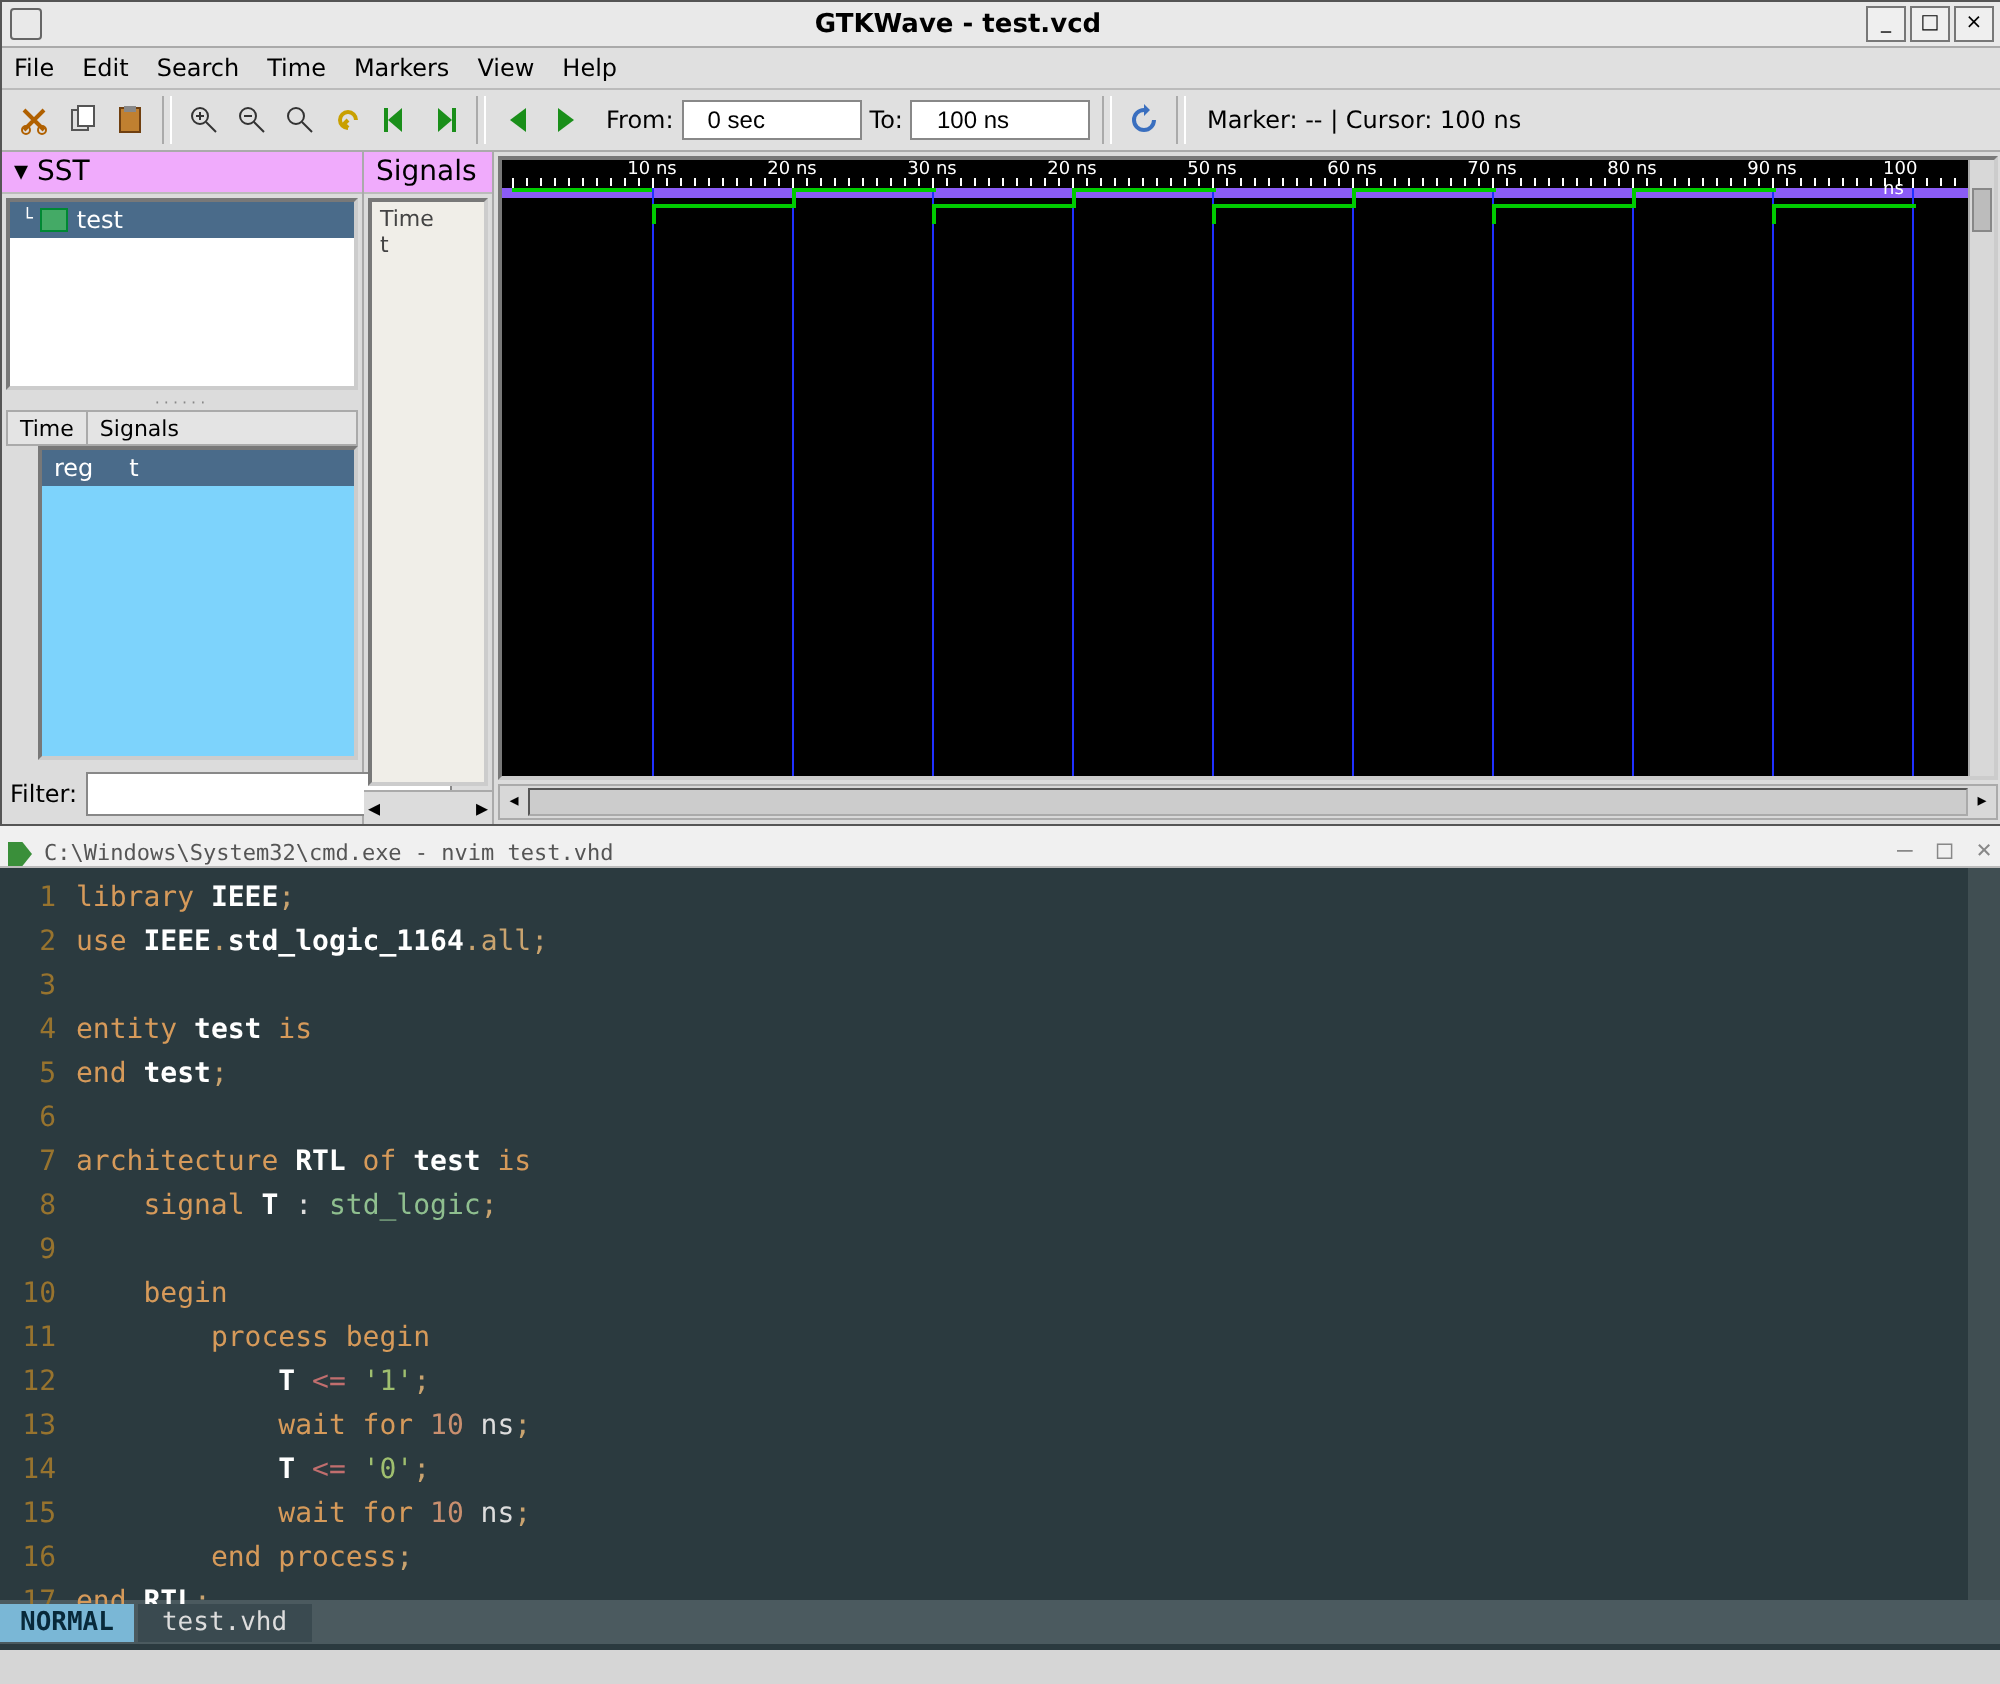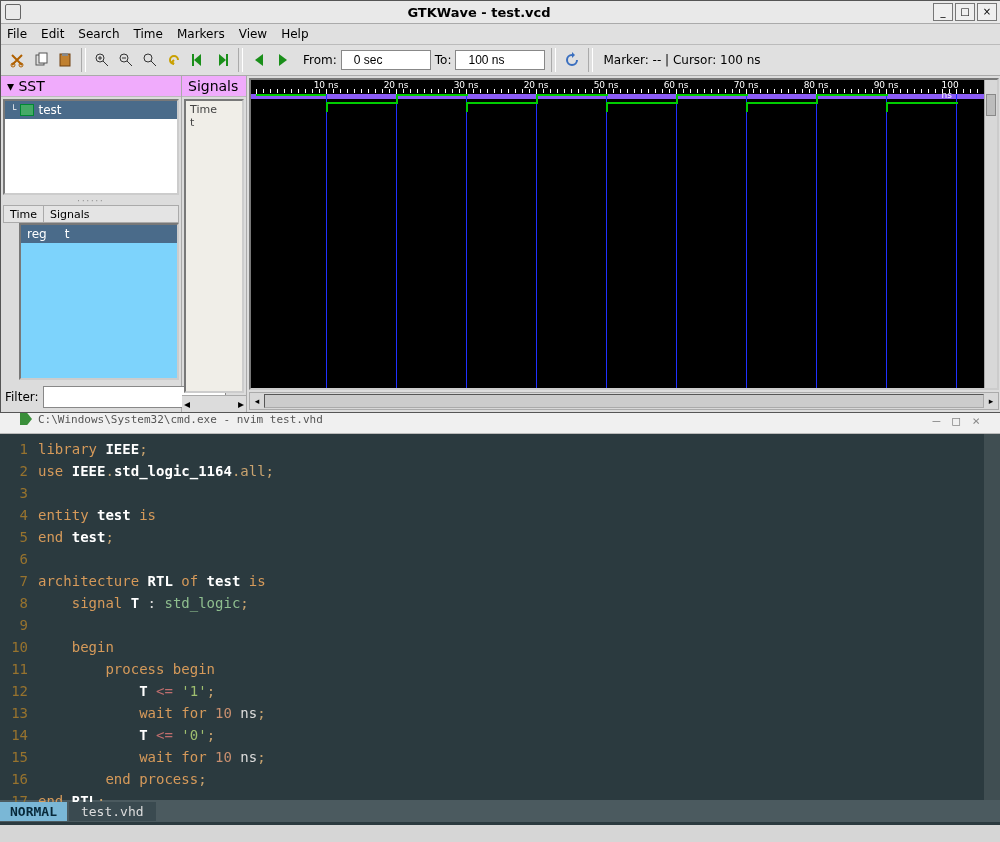--- a/index.html
+++ b/index.html
@@ -43,21 +43,21 @@
 .sqtop{border-top:2px solid #0c0}
 .sqside{border-left:2px solid #0c0}
 .vscroll{position:absolute;top:0;right:0;width:12px;height:100%;background:#d8d8d8;border-left:1px solid #aaa}
 .vscroll .thumb{position:absolute;top:14px;left:1px;right:1px;height:20px;background:#bcbcbc;border:1px solid #888}
 .hscroll{height:16px;margin:0 2px 2px 2px;background:#d8d8d8;border:1px solid #aaa;display:flex;align-items:center}
 .hscroll .arrow{width:14px;text-align:center;font-size:9px}
 .hscroll .track{flex:1;height:12px;background:#ccc;border:1px inset #aaa}
 .first-pulse-left{border-left:none !important}
 
 .nvim{width:1000px;height:412px;background:#2b3a3f;font-family:Consolas,Menlo,monospace;font-size:14px;color:#ddd}
-.nv-title{height:20px;background:#f0f0f0;display:flex;align-items:flex-start;padding:0 20px;font-size:11px;color:#555;border-bottom:1px solid #bbb}
+.nv-title{height:20px;background:#f0f0f0;display:flex;align-items:flex-end;padding:0 4px;font-size:11px;color:#555;border-bottom:1px solid #bbb}
 .nv-title .nvic{width:12px;height:12px;background:#3a8f3a;margin-right:6px;clip-path:polygon(0 0,60% 0,100% 50%,60% 100%,0 100%)}
 .nv-title .wb{margin-left:auto;display:flex;gap:12px;color:#888;font-size:13px}
 .codewrap{height:366px;display:flex}
 .gutter{width:28px;text-align:right;padding:4px 6px 0 0;color:#97732e;background:#2b3a3f;line-height:22px}
 .code{flex:1;padding:4px 0 0 4px;line-height:22px;white-space:pre}
 .kw{color:#d69a5a}
 .id{color:#ffffff;font-weight:bold}
 .fn{color:#8fbf8f}
 .op{color:#c16e6e}
 .pn{color:#c9a36f}

